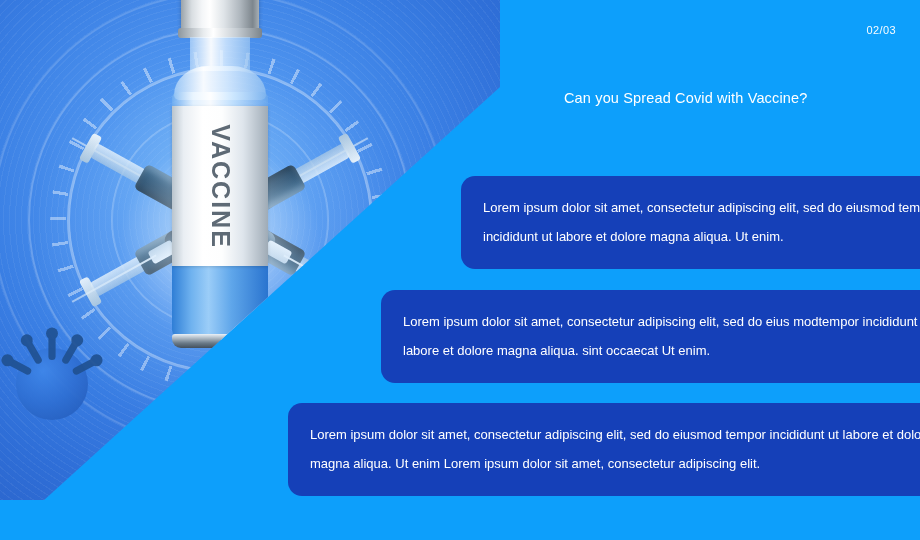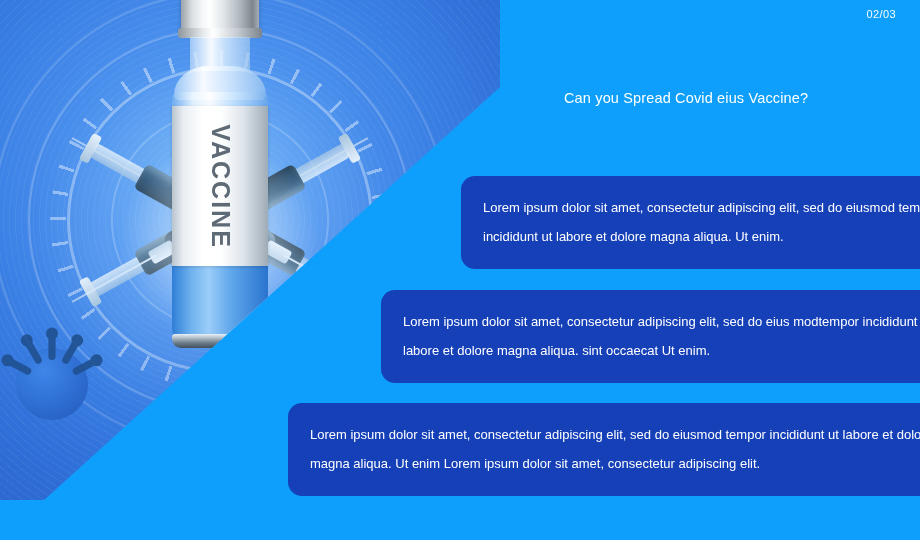--- a/index.html
+++ b/index.html
@@ -262,21 +262,21 @@
     border-radius: 50%;
     background: #20508f;
   }
   .virus.v-top { left: 352px; top: -42px; transform: scale(1.25); }
   .virus.v-bottom { left: 64px; top: 396px; transform: scale(1.2); }
 
   
   .page-counter {
     position: absolute;
     right: 24px;
-    top: 8px;
+    top: 24px;
     color: #ffffff;
     font-size: 11px;
     letter-spacing: 0.4px;
     opacity: 0.97;
   }
   .headline {
     position: absolute;
     left: 564px;
     top: 90px;
     color: #ffffff;
@@ -372,19 +372,19 @@
           <span>VACCINE</span>
         </div>
         <div class="vial-base"></div>
       </div>
 
     </div>
   </div>
 
   <div class="page-counter">02/03</div>
 
-  <div class="headline">Can you Spread Covid eius Vaccine?</div>
+  <div class="headline">Can you Spread Covid with Vaccine?</div>
 
   <div class="tbox b1">Lorem ipsum dolor sit amet, consectetur adipiscing elit, sed do eiusmod tempor incididunt ut labore et dolore magna aliqua. Ut enim.</div>
   <div class="tbox b2">Lorem ipsum dolor sit amet, consectetur adipiscing elit, sed do eius modtempor incididunt ut labore et dolore magna aliqua. sint occaecat Ut enim.</div>
   <div class="tbox b3">Lorem ipsum dolor sit amet, consectetur adipiscing elit, sed do eiusmod tempor incididunt ut labore et dolore magna aliqua. Ut enim Lorem ipsum dolor sit amet, consectetur adipiscing elit.</div>
 
 </div>
 
 </body></html>

